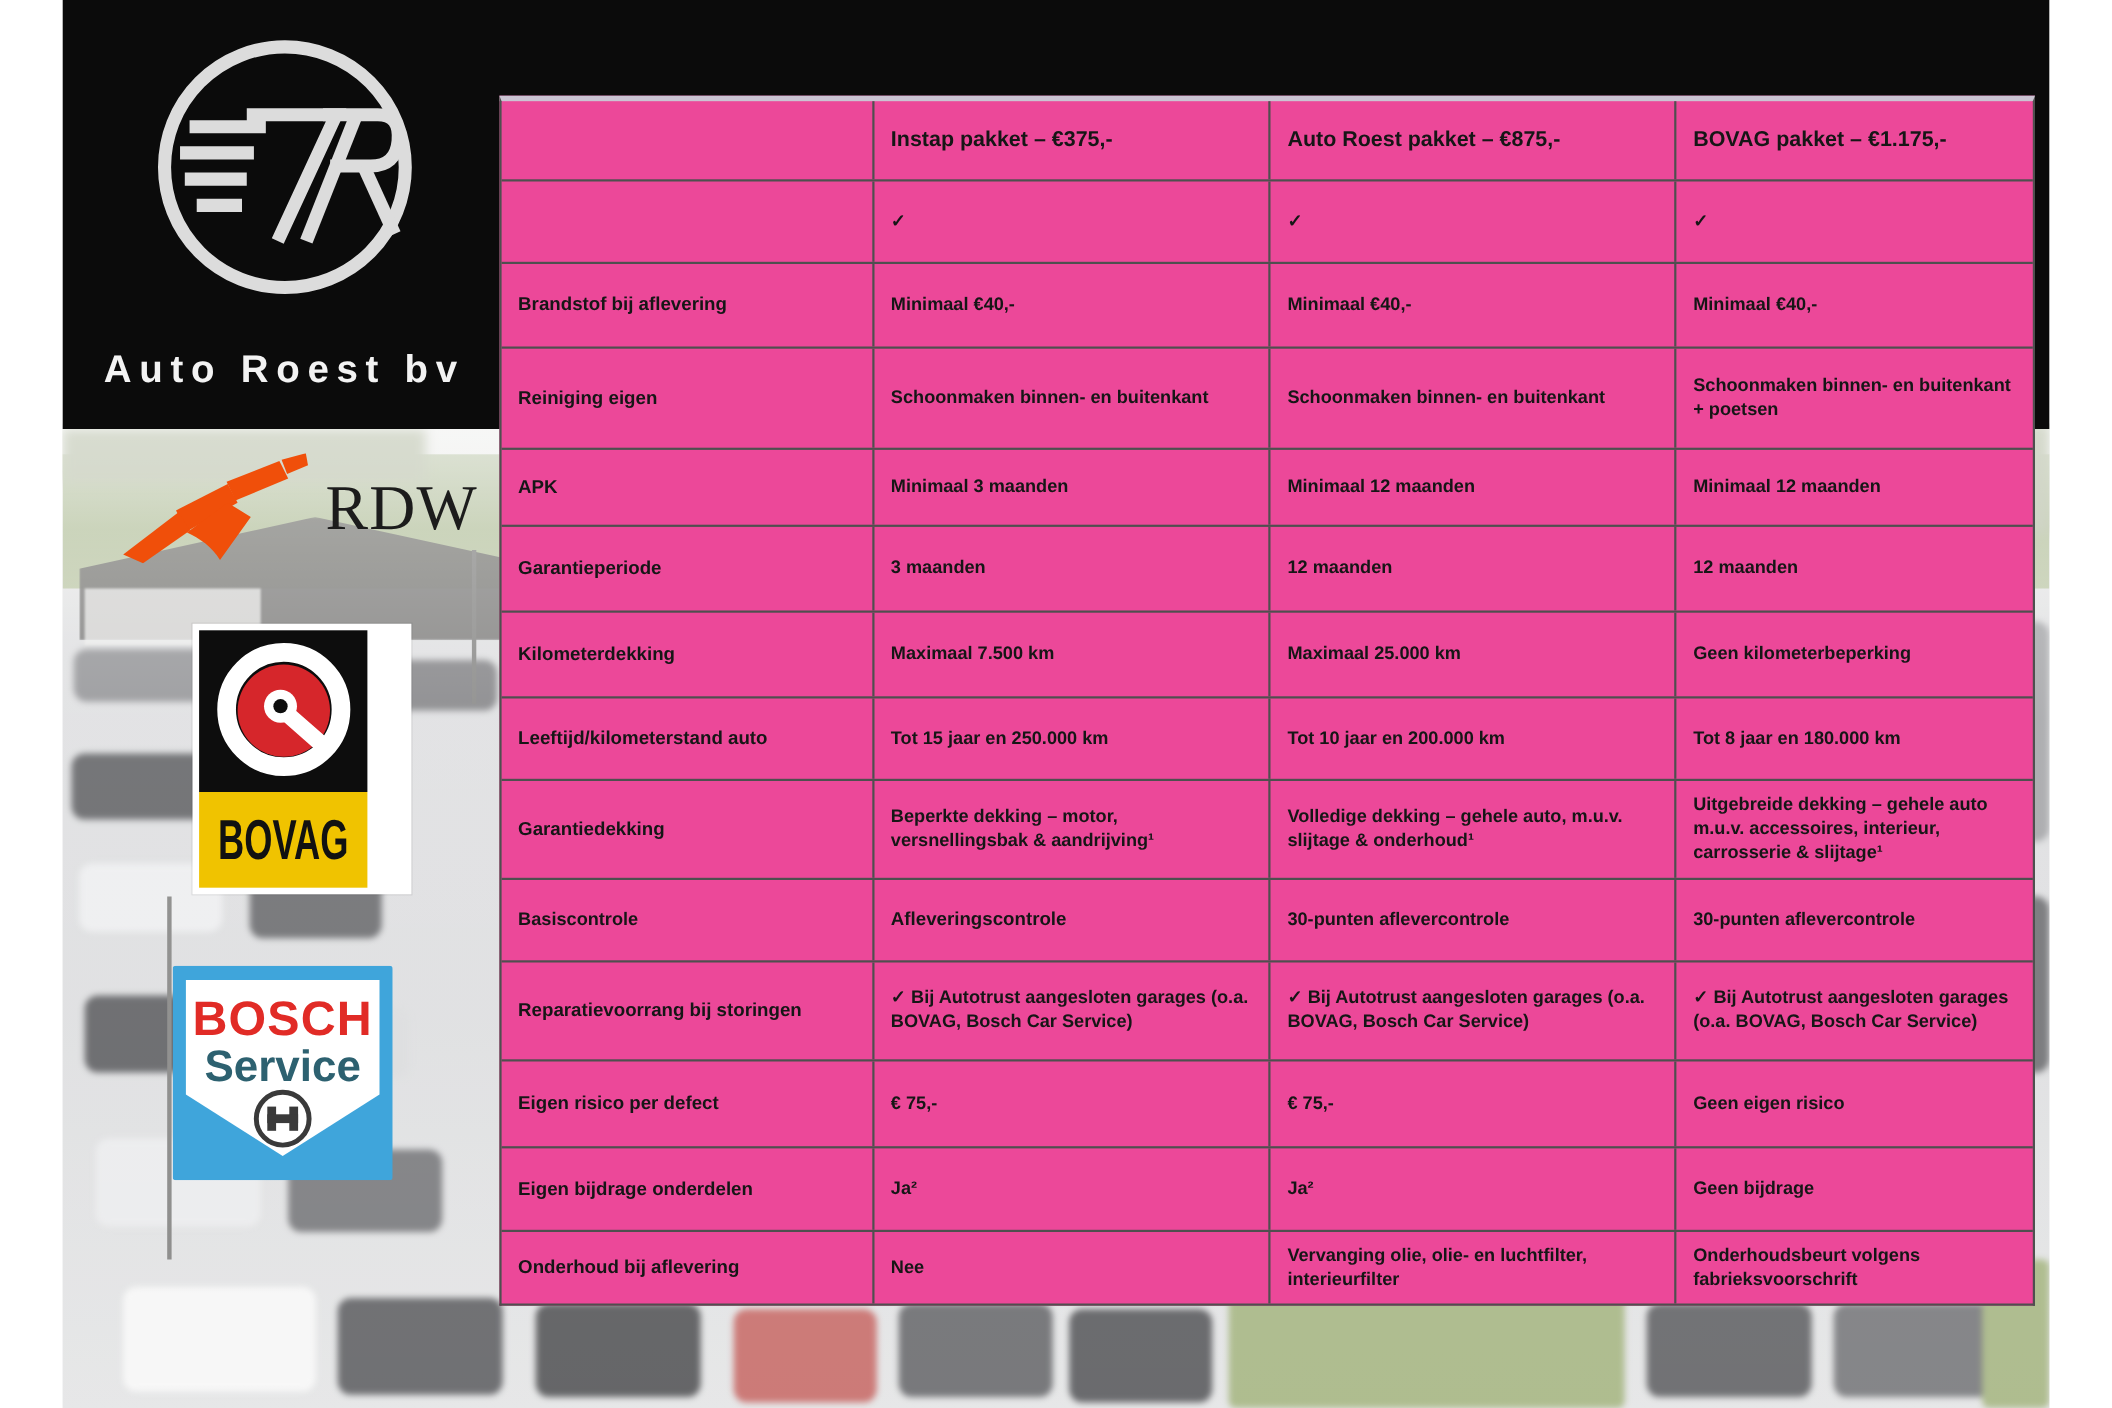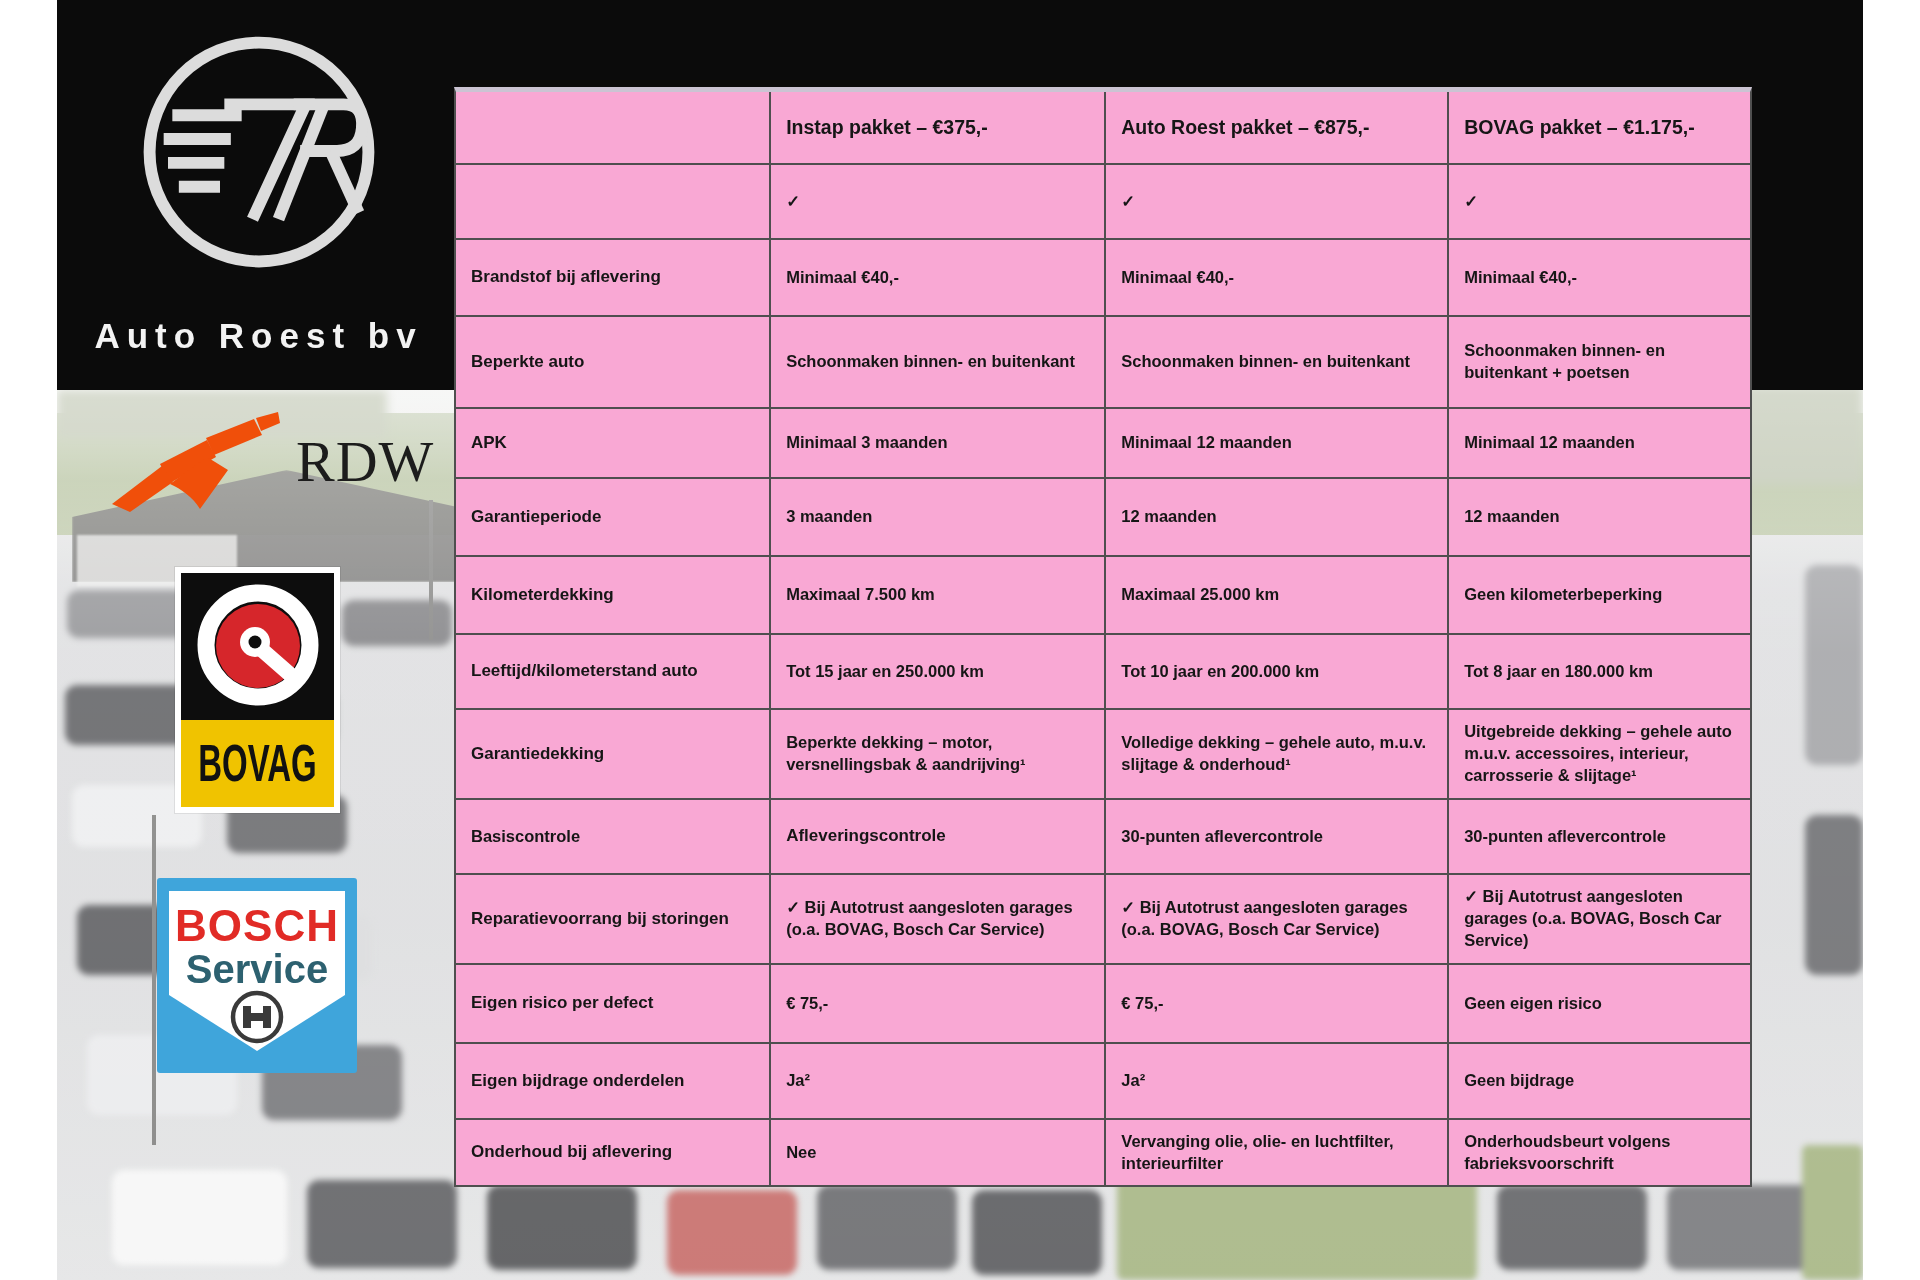--- a/index.html
+++ b/index.html
@@ -28,32 +28,32 @@
   .photo .pole{position:absolute;width:4px;background:#5d5d5b;}
   .photo .grass{position:absolute;background:#8ca05f;border-radius:6px;}
   .photo .wash{position:absolute;inset:0;
     background:linear-gradient(rgba(255,255,255,.55),rgba(255,255,255,.34) 30%,rgba(255,255,255,.30));}
 
   
   .rdw{position:absolute;left:110px;top:412px;display:flex;align-items:center;gap:16px;}
   .rdw-text{font-family:"Liberation Serif",serif;font-size:58px;color:#1c1c1c;letter-spacing:1px;line-height:1;}
 
   
-  .bovag{position:absolute;left:175px;top:567px;width:165px;height:246px;background:#ffffff;
+  .bovag{position:absolute;left:175px;top:567px;width:199px;height:246px;background:#ffffff;
     box-sizing:border-box;padding:6px;box-shadow:0 0 0 1px rgba(0,0,0,.08);}
   .bovag-top{width:153px;height:147px;background:#0d0d0d;position:relative;}
   .bovag-bottom{width:153px;height:87px;background:#f0c300;display:flex;align-items:center;justify-content:center;}
   .bovag-text{color:#111;font-weight:bold;font-size:33px;letter-spacing:0px;transform:scaleY(1.55);line-height:1;}
 
   
   .bosch{position:absolute;left:157px;top:878px;width:200px;height:195px;}
 
   
-  .pkg-table{position:absolute;left:454px;top:87px;width:1298px;box-sizing:border-box;
-    background:#f9a8d4;border:2px solid #4f4f4f;border-top:5px solid #cbc4d3;}
+  .pkg-table{position:absolute;left:454px;top:87px;width:1396px;box-sizing:border-box;
+    background:#ec4899;border:2px solid #4f4f4f;border-top:5px solid #cbc4d3;}
   .trow{display:grid;grid-template-columns:24.2% 25.9% 26.5% 23.4%;border-top:2px solid #4f4f4f;box-sizing:border-box;}
   .trow:first-child{border-top:none;}
   .tc{border-left:2px solid #4f4f4f;display:flex;align-items:center;box-sizing:border-box;
     padding:8px 14px 8px 15px;font-weight:bold;color:#161616;font-size:16.5px;line-height:1.32;}
   .tc:first-child{border-left:none;}
   .thead .tc{font-size:19.5px;}
   .label-cell{font-size:17px;}
   .h71{height:71px}.h75{height:75px}.h77{height:77px}.h92{height:92px}.h70{height:70px}
   .h78{height:78px}.h90{height:90px}.h79{height:79px}.h76{height:76px}.h67{height:67px}
 </style>
@@ -176,21 +176,21 @@
     </div>
 
     <div class="trow h77">
       <div class="tc label-cell">Brandstof bij aflevering</div>
       <div class="tc">Minimaal €40,-</div>
       <div class="tc">Minimaal €40,-</div>
       <div class="tc">Minimaal €40,-</div>
     </div>
 
     <div class="trow h92">
-      <div class="tc label-cell">Beperkte auto</div>
+      <div class="tc label-cell">Reiniging eigen</div>
       <div class="tc">Schoonmaken binnen- en buitenkant</div>
       <div class="tc">Schoonmaken binnen- en buitenkant</div>
       <div class="tc">Schoonmaken binnen- en buitenkant + poetsen</div>
     </div>
 
     <div class="trow h70">
       <div class="tc label-cell">APK</div>
       <div class="tc">Minimaal 3 maanden</div>
       <div class="tc">Minimaal 12 maanden</div>
       <div class="tc">Minimaal 12 maanden</div>

